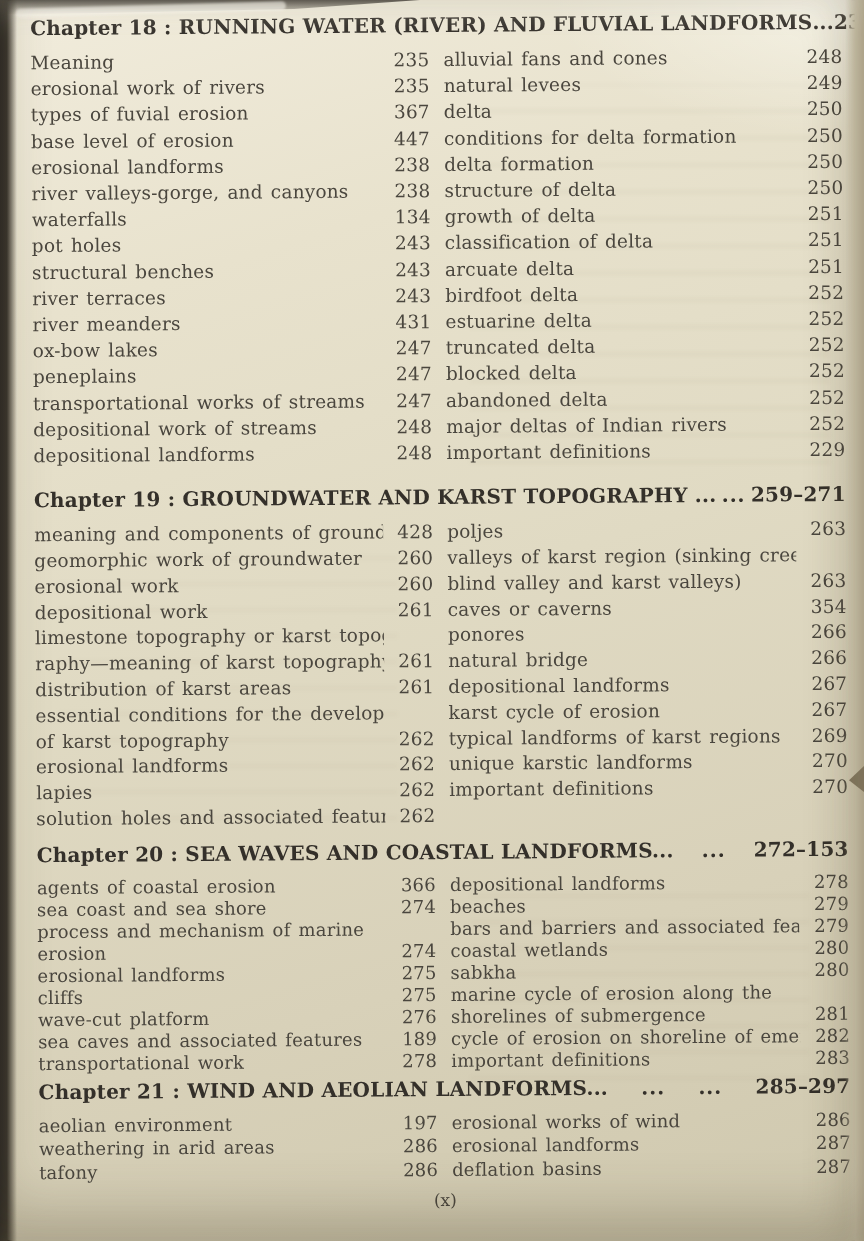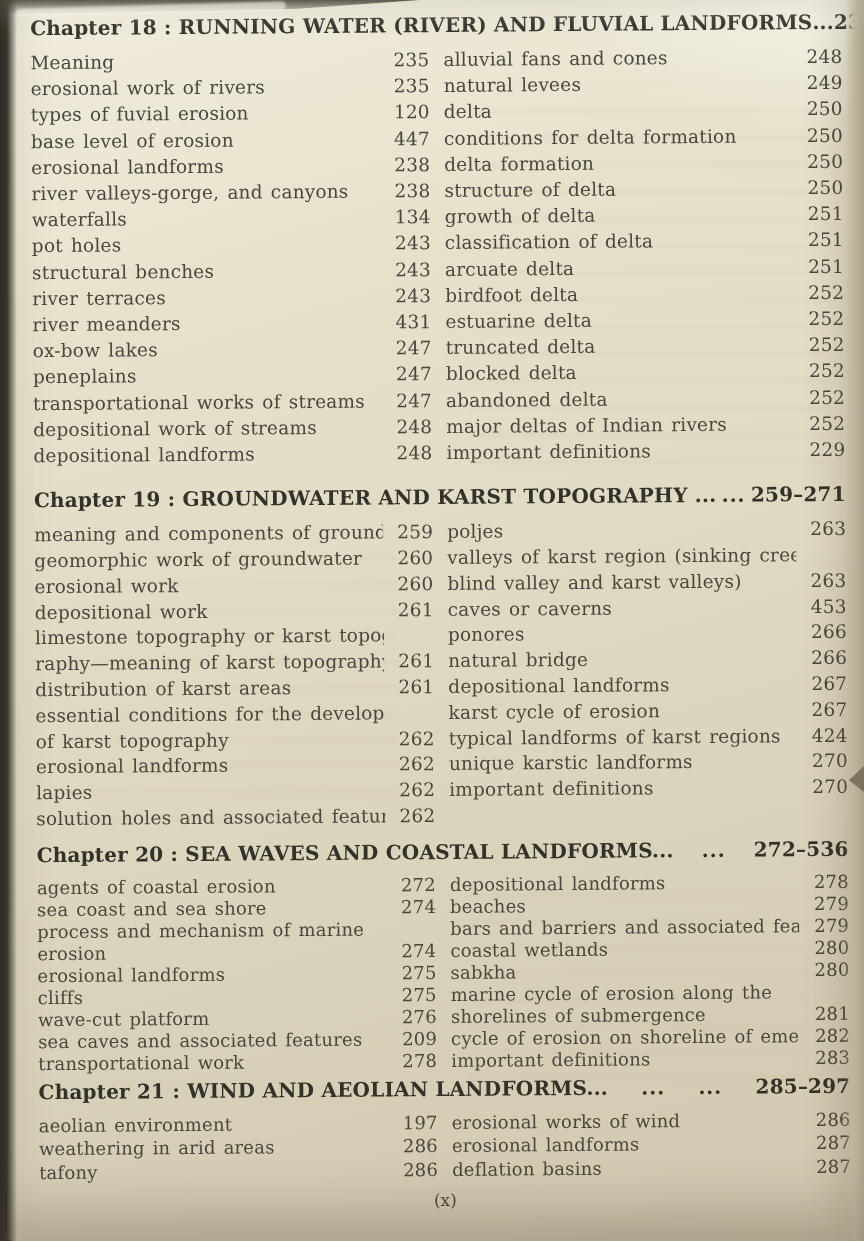--- a/index.html
+++ b/index.html
@@ -90,21 +90,21 @@
               <div class="entry">
                 <span class="entry-t">Meaning</span>
                 <span class="entry-p">235</span>
               </div>
               <div class="entry">
                 <span class="entry-t">erosional work of rivers</span>
                 <span class="entry-p">235</span>
               </div>
               <div class="entry">
                 <span class="entry-t">types of fuvial erosion</span>
-                <span class="entry-p">120</span>
+                <span class="entry-p">367</span>
               </div>
               <div class="entry">
                 <span class="entry-t">base level of erosion</span>
                 <span class="entry-p">447</span>
               </div>
               <div class="entry">
                 <span class="entry-t">erosional landforms</span>
                 <span class="entry-p">238</span>
               </div>
               <div class="entry">
@@ -223,21 +223,21 @@
         <section class="c1">
           <div class="chap-head">
             <span class="chap-title">Chapter 19 : GROUNDWATER AND KARST TOPOGRAPHY ...</span>
             <span class="chap-dots">...</span>
             <span class="chap-range">259–271</span>
           </div>
           <div class="cols">
             <div class="col">
               <div class="entry">
                 <span class="entry-t">meaning and components of groundwater</span>
-                <span class="entry-p">259</span>
+                <span class="entry-p">428</span>
               </div>
               <div class="entry">
                 <span class="entry-t">geomorphic work of groundwater</span>
                 <span class="entry-p">260</span>
               </div>
               <div class="entry">
                 <span class="entry-t">erosional work</span>
                 <span class="entry-p">260</span>
               </div>
               <div class="entry">
@@ -285,64 +285,64 @@
               <div class="entry">
                 <span class="entry-t">valleys of karst region (sinking creek,</span>
                 <span class="entry-p"></span>
               </div>
               <div class="entry">
                 <span class="entry-t">blind valley and karst valleys)</span>
                 <span class="entry-p">263</span>
               </div>
               <div class="entry">
                 <span class="entry-t">caves or caverns</span>
-                <span class="entry-p">453</span>
+                <span class="entry-p">354</span>
               </div>
               <div class="entry">
                 <span class="entry-t">ponores</span>
                 <span class="entry-p">266</span>
               </div>
               <div class="entry">
                 <span class="entry-t">natural bridge</span>
                 <span class="entry-p">266</span>
               </div>
               <div class="entry">
                 <span class="entry-t">depositional landforms</span>
                 <span class="entry-p">267</span>
               </div>
               <div class="entry">
                 <span class="entry-t">karst cycle of erosion</span>
                 <span class="entry-p">267</span>
               </div>
               <div class="entry">
                 <span class="entry-t">typical landforms of karst regions</span>
-                <span class="entry-p">424</span>
+                <span class="entry-p">269</span>
               </div>
               <div class="entry">
                 <span class="entry-t">unique karstic landforms</span>
                 <span class="entry-p">270</span>
               </div>
               <div class="entry">
                 <span class="entry-t">important definitions</span>
                 <span class="entry-p">270</span>
               </div>
             </div>
           </div>
         </section>
         <section class="c2">
           <div class="chap-head">
             <span class="chap-title">Chapter 20 : SEA WAVES AND COASTAL LANDFORMS...</span>
             <span class="chap-dots">...</span>
-            <span class="chap-range">272–536</span>
+            <span class="chap-range">272–153</span>
           </div>
           <div class="cols">
             <div class="col">
               <div class="entry">
                 <span class="entry-t">agents of coastal erosion</span>
-                <span class="entry-p">272</span>
+                <span class="entry-p">366</span>
               </div>
               <div class="entry">
                 <span class="entry-t">sea coast and sea shore</span>
                 <span class="entry-p">274</span>
               </div>
               <div class="entry">
                 <span class="entry-t">process and mechanism of marine</span>
                 <span class="entry-p"></span>
               </div>
               <div class="entry">
@@ -356,21 +356,21 @@
               <div class="entry">
                 <span class="entry-t">cliffs</span>
                 <span class="entry-p">275</span>
               </div>
               <div class="entry">
                 <span class="entry-t">wave-cut platform</span>
                 <span class="entry-p">276</span>
               </div>
               <div class="entry">
                 <span class="entry-t">sea caves and associated features</span>
-                <span class="entry-p">209</span>
+                <span class="entry-p">189</span>
               </div>
               <div class="entry">
                 <span class="entry-t">transportational work</span>
                 <span class="entry-p">278</span>
               </div>
             </div>
             <div class="col">
               <div class="entry">
                 <span class="entry-t">depositional landforms</span>
                 <span class="entry-p">278</span>

